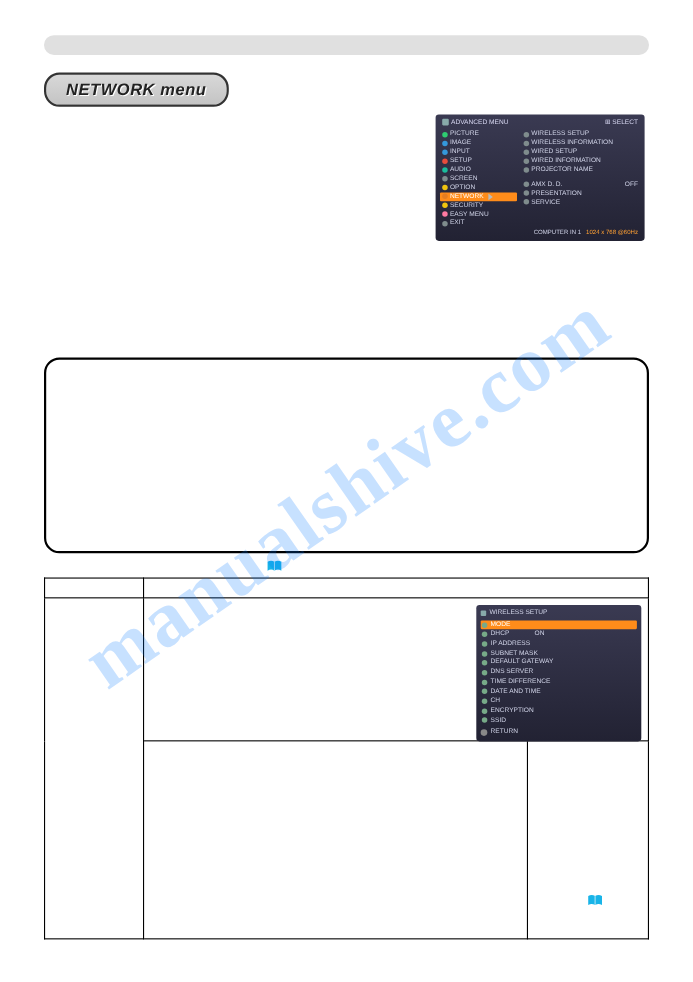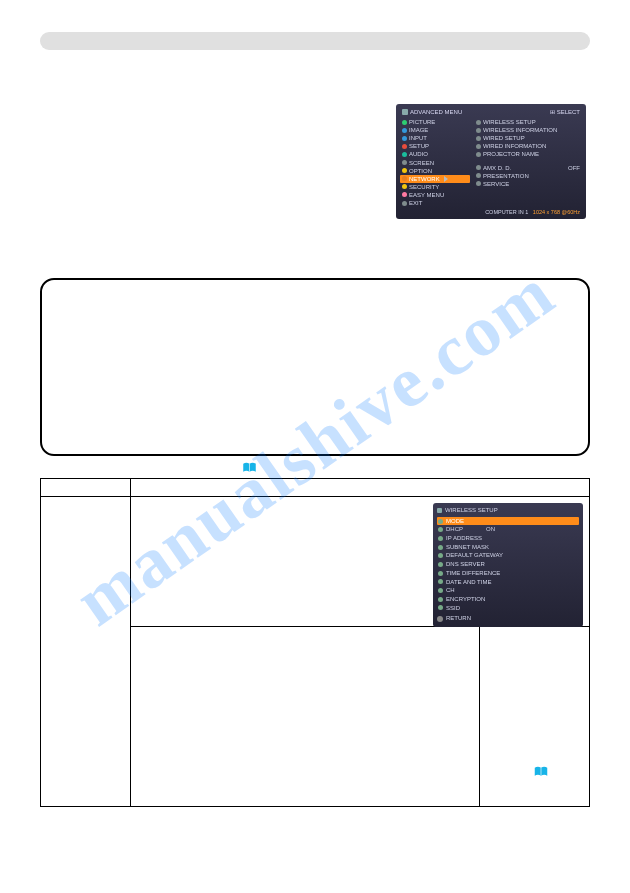--- a/index.html
+++ b/index.html
@@ -62,20 +62,23 @@
   
   .wm { position:absolute; left:50%; top:50%; transform: translate(-50%,-50%) rotate(-35deg); font-size:72px; font-weight:600; color: rgba(0,120,255,0.22); letter-spacing:2px; white-space:nowrap; pointer-events:none; font-family: Georgia, 'Times New Roman', serif; }
 </style>
 </head>
 <body>
 
 <div class="page">
 
   <div class="top-bar"></div>
 
+  <div class="heading-pill">
+    <span>NETWORK menu</span>
+  </div>
 
   
   <div class="adv-menu">
     <div class="adv-title">
       <span><span style="display:inline-block;width:6px;height:6px;background:#8aa;border-radius:1px;vertical-align:middle;margin-right:2px;"></span><span>ADVANCED MENU</span></span>
       <span>⊞ <span>SELECT</span></span>
     </div>
     <div class="adv-body">
       <div class="adv-col left" id="adv-left">
           <div class="adv-item">

